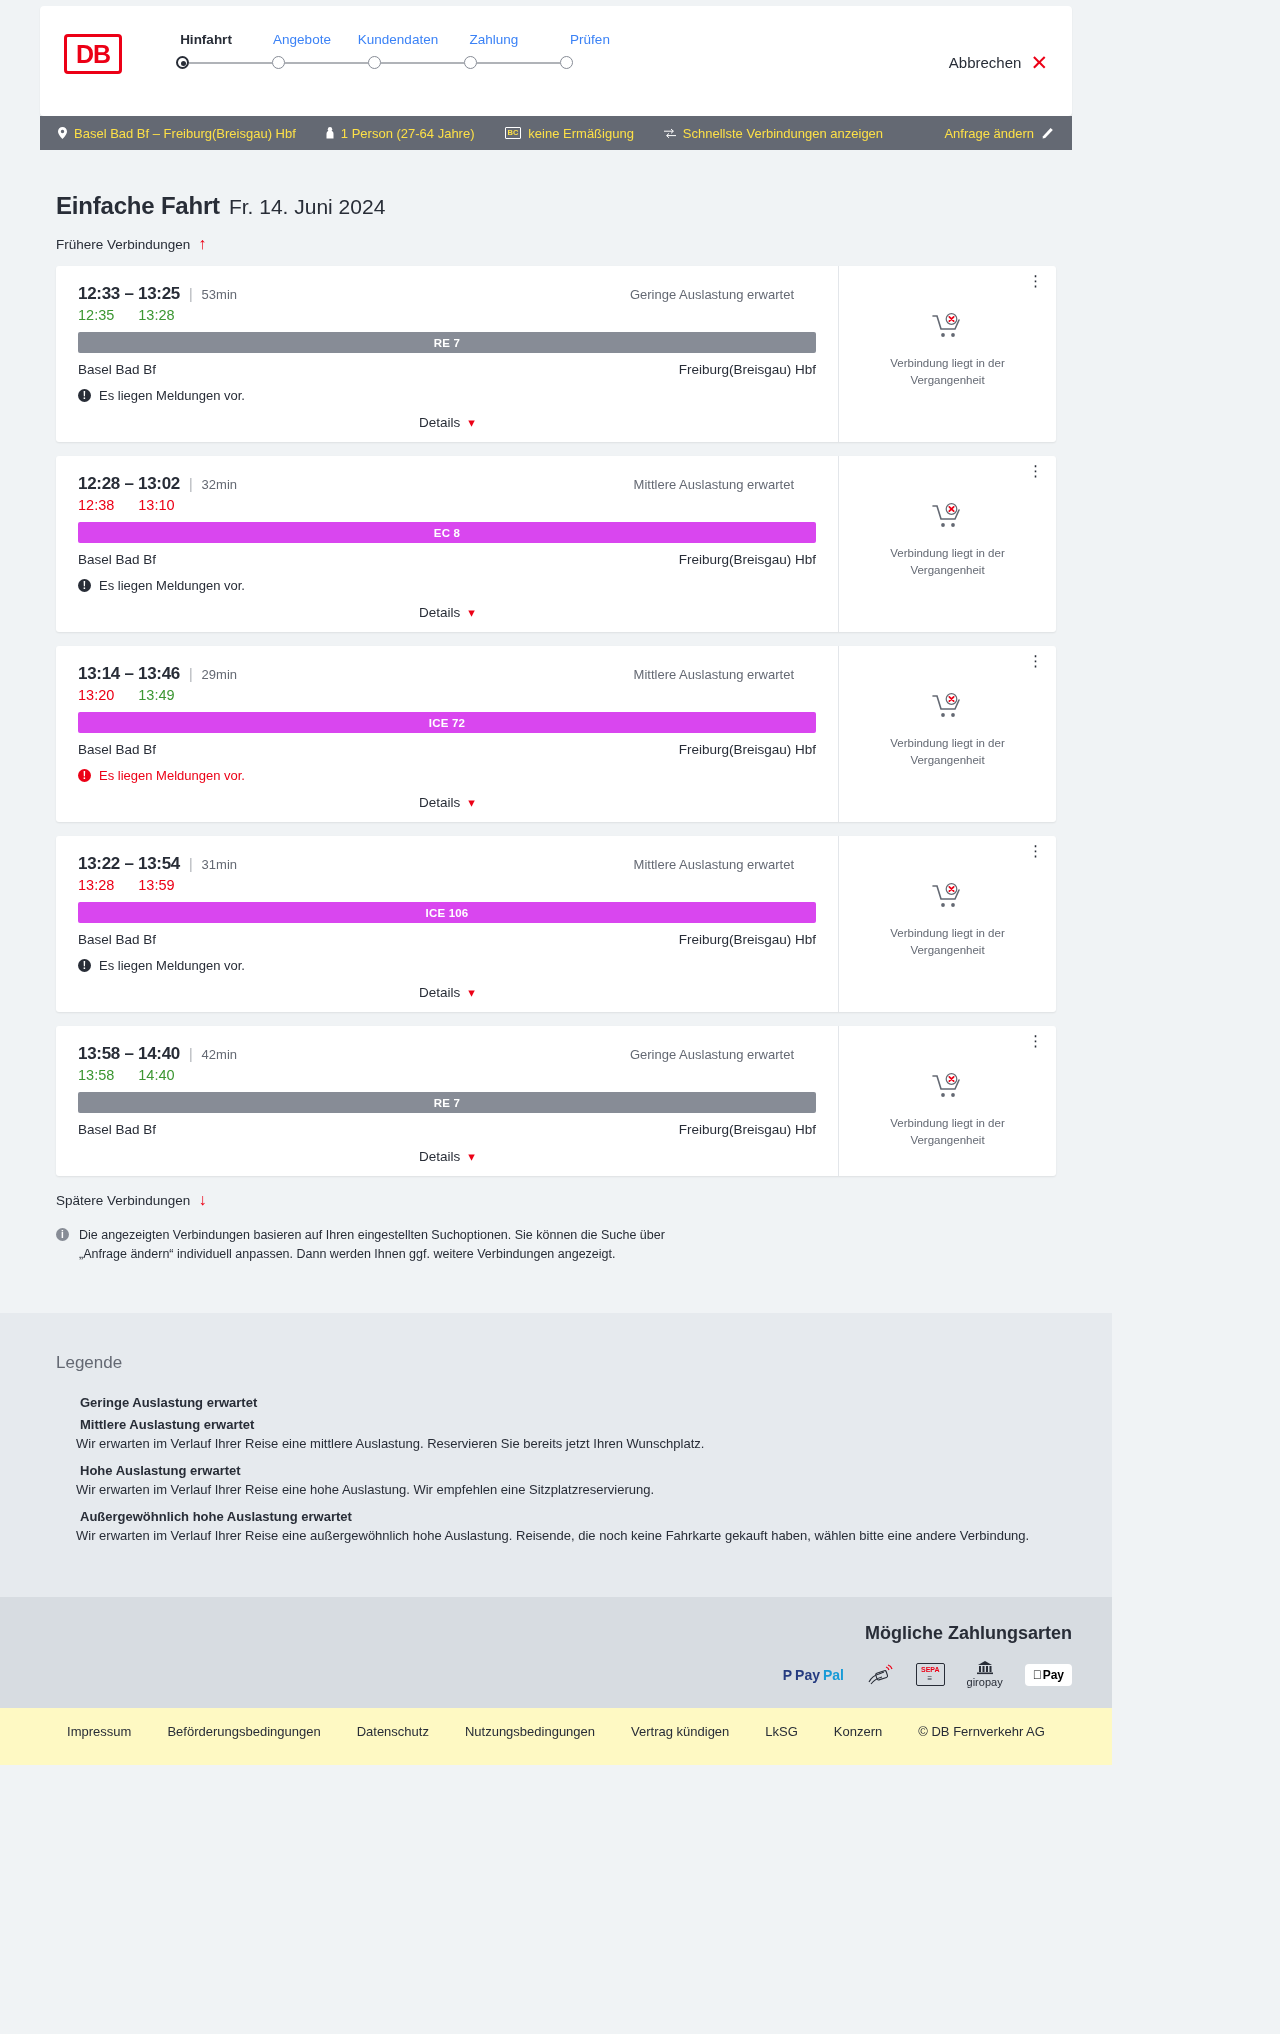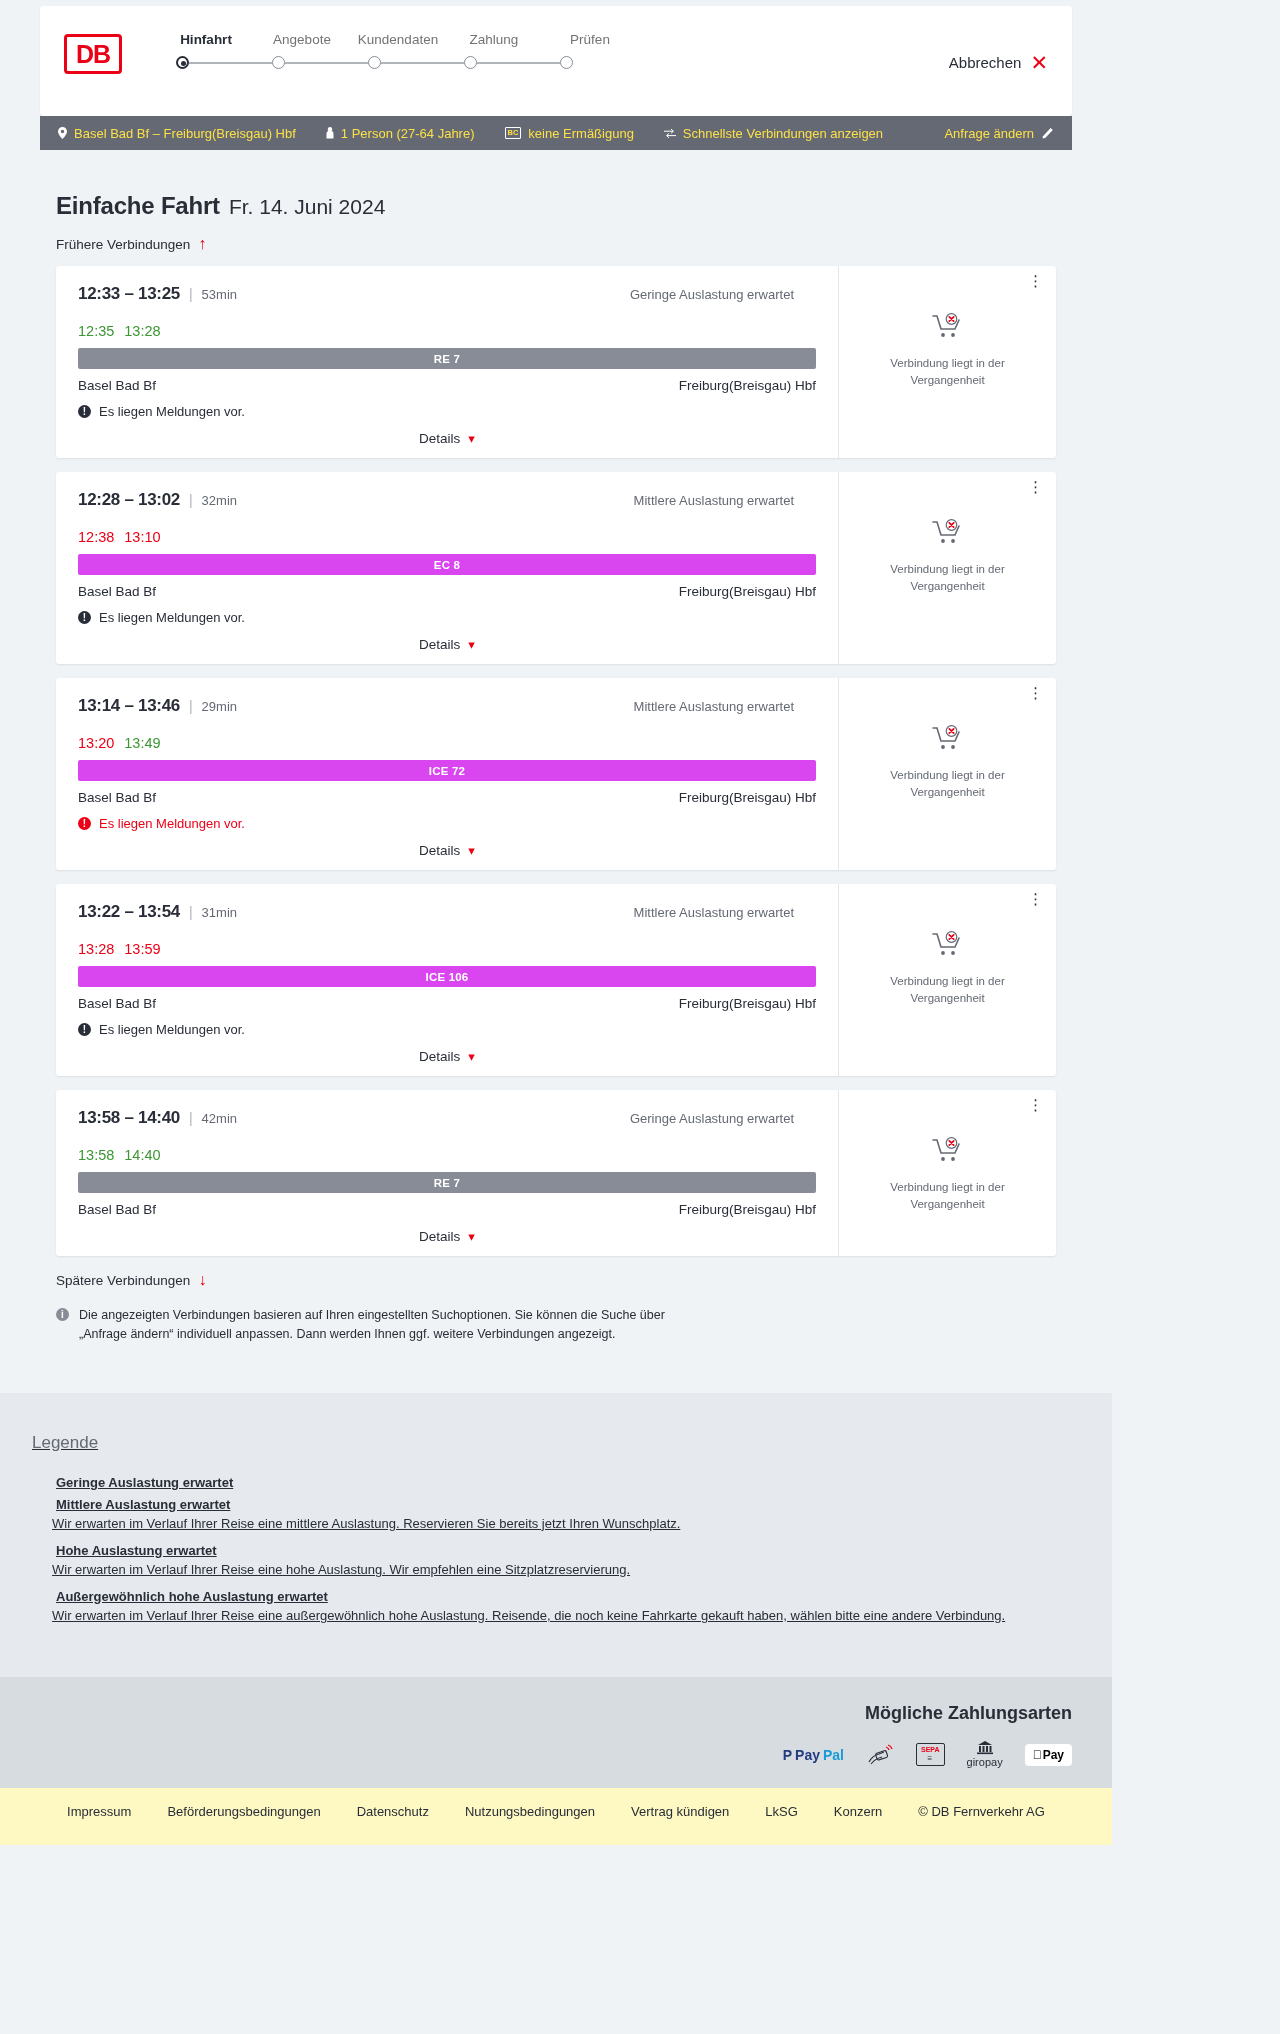--- a/index.html
+++ b/index.html
@@ -30,21 +30,21 @@
     display: flex; align-items: center; justify-content: center;
     font-family: "Liberation Sans", sans-serif;
     font-weight: bold; font-size: 25px; color: #ec0016;
     letter-spacing: -1px;
     flex: 0 0 auto;
     margin-top: 2px;
   }
   .stepper { margin-left: 36px; flex: 0 0 auto; }
   .step-labels { display: flex; }
   .step-label {
-    font-size: 13.5px; color: #737373; text-align: center;
+    font-size: 13.5px; color: #3b82f6; text-align: center;
     width: 96px;
   }
   .step-label.active { color: #282d37; font-weight: bold; }
   .step-dots { display: flex; align-items: center; margin-top: 9px; margin-left: 18px; }
   .dot {
     width: 13px; height: 13px; border-radius: 50%;
     border: 1.6px solid #878c96; background: #fff;
     flex: 0 0 auto; position: relative;
   }
   .dot.current { border-color: #282d37; border-width: 2px; }
@@ -109,21 +109,21 @@
     padding: 14px 16px 14px 16px; position: relative;
   }
   .time-row { display: flex; align-items: center; }
   .times { font-size: 17px; font-weight: bold; letter-spacing: -.3px; }
   .pipe { color: #b0b3b8; margin: 0 9px; font-size: 14px; }
   .dur { font-size: 13px; color: #646973; }
   .occ {
     margin-left: auto; display: flex; align-items: center; gap: 7px;
     font-size: 13px; color: #646973;
   }
-  .rt-row { margin-top: 19px; display: flex; gap: 10px; font-size: 14.5px; }
+  .rt-row { margin-top: 3px; display: flex; gap: 24px; font-size: 14.5px; }
   .rt.green { color: #3c9632; }
   .rt.red { color: #ec0016; }
   .line-bar {
     margin-top: 9px; height: 21px; border-radius: 2px;
     display: flex; align-items: center; justify-content: center;
     color: #fff; font-size: 11.5px; font-weight: bold; letter-spacing: .2px;
   }
   .line-bar.re { background: #878c96; }
   .line-bar.ice { background: #d946ef; }
   .stations { display: flex; justify-content: space-between; margin-top: 9px; font-size: 13.5px; }
@@ -167,21 +167,21 @@
     font-size: 12.5px; color: #282d37; line-height: 1.55; max-width: 620px;
   }
   .i-icon {
     width: 13px; height: 13px; border-radius: 50%; background: #878c96;
     color: #fff; font-size: 10px; font-weight: bold; flex: 0 0 auto;
     display: inline-flex; align-items: center; justify-content: center; margin-top: 2px;
   }
 
   
   .legend-section {
-    background: #e6eaee; margin-top: 48px; padding: 40px 56px 42px 32px; text-decoration: underline;
+    background: #e6eaee; margin-top: 48px; padding: 40px 56px 42px 56px;
   }
   .legend-title { font-size: 17px; color: #646973; margin-bottom: 22px; }
   .leg-item { margin-bottom: 7px; }
   .leg-head { display: flex; align-items: center; gap: 9px; font-size: 13px; font-weight: bold; }
   .leg-desc { font-size: 13px; color: #282d37; margin: 4px 0 12px 20px; }
 
   
   .pay-section { background: #d7dce1; padding: 26px 40px 20px 40px; }
   .pay-title { text-align: right; font-size: 18px; font-weight: bold; margin-bottom: 18px; }
   .pay-row { display: flex; justify-content: flex-end; align-items: center; gap: 22px; }

